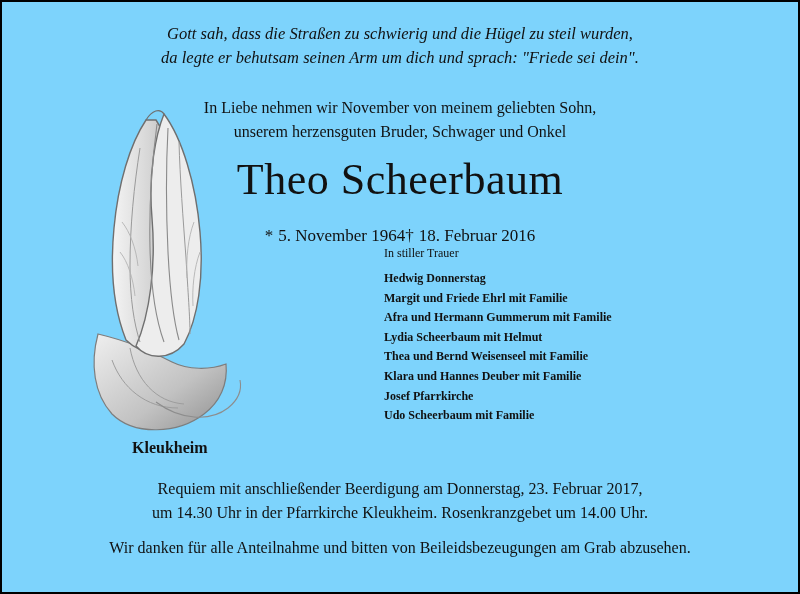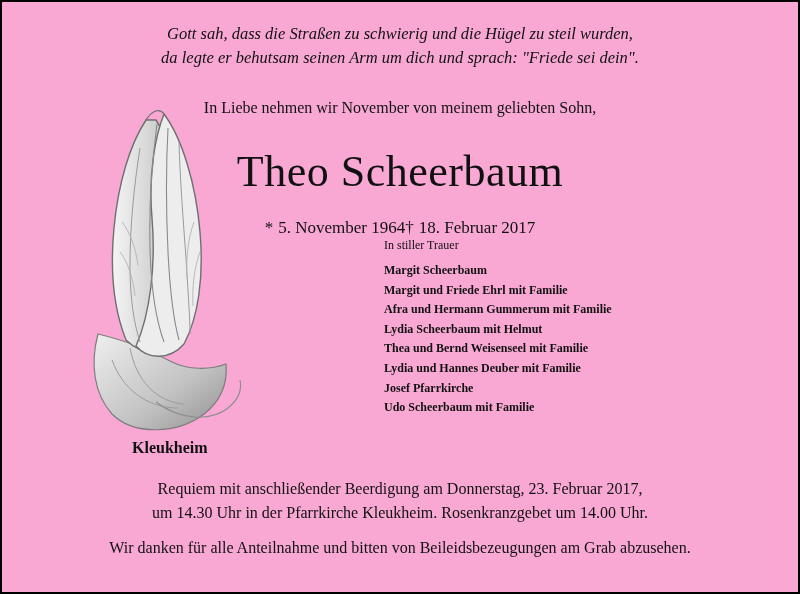--- a/index.html
+++ b/index.html
@@ -9,21 +9,21 @@
   }
   body {
     font-family: "Liberation Serif", serif;
     color: #111111;
   }
   #page {
     position: relative;
     width: 800px;
     height: 594px;
     box-sizing: border-box;
-    background: #f9a8d4;
+    background: #7dd3fc;
     border: 2px solid #000000;
     overflow: hidden;
   }
   .inner {
     position: absolute;
     left: 0; top: 0; right: 0; bottom: 0;
     padding: 12px 16px;
     box-sizing: border-box;
   }
 
@@ -43,21 +43,21 @@
     font-size: 16px;
     line-height: 1.5;
     margin-top: 26px;
   }
 
   
   .deceased-name {
     text-align: center;
     font-size: 44px;
     letter-spacing: 0.5px;
-    margin-top: 28px;
+    margin-top: 12px;
     font-weight: normal;
     line-height: 1.1;
   }
 
   
   .dates {
     display: flex;
     justify-content: center;
     font-size: 17px;
     margin-top: 22px;
@@ -116,41 +116,42 @@
 <div id="page">
   <div class="inner">
 
     <div class="verse">
       <div>Gott sah, dass die Straßen zu schwierig und die Hügel zu steil wurden,</div>
       <div>da legte er behutsam seinen Arm um dich und sprach: "Friede sei dein".</div>
     </div>
 
     <div class="intro">
       <div>In Liebe nehmen wir November von meinem geliebten Sohn,</div>
+      <div>unserem herzensguten Bruder, Schwager und Onkel</div>
     </div>
 
     <div class="deceased-name">Theo Scheerbaum</div>
 
     <div class="dates">
       <div class="date-item">
         <span class="sym">*</span><span>5. November 1964</span>
       </div>
       <div class="date-item">
-        <span class="sym">†</span><span>18. Februar  2017</span>
+        <span class="sym">†</span><span>18. Februar  2016</span>
       </div>
     </div>
 
     <div class="mourners">
       <div class="lead">In stiller Trauer</div>
-      <div class="person">Margit Scheerbaum</div>
+      <div class="person">Hedwig Donnerstag</div>
       <div class="person">Margit und Friede Ehrl mit Familie</div>
       <div class="person">Afra und Hermann Gummerum mit Familie</div>
       <div class="person">Lydia Scheerbaum mit Helmut</div>
       <div class="person">Thea und Bernd Weisenseel mit Familie</div>
-      <div class="person">Lydia und Hannes Deuber mit Familie</div>
+      <div class="person">Klara und Hannes Deuber mit Familie</div>
       <div class="person">Josef Pfarrkirche</div>
       <div class="person">Udo Scheerbaum mit Familie</div>
     </div>
 
     <div class="place">Kleukheim</div>
 
     <div class="illustration">
       <svg width="220" height="330" viewBox="0 0 220 330" xmlns="http://www.w3.org/2000/svg" aria-hidden="true">
         <defs>
           <linearGradient id="handShade" x1="0" y1="0" x2="1" y2="0">

